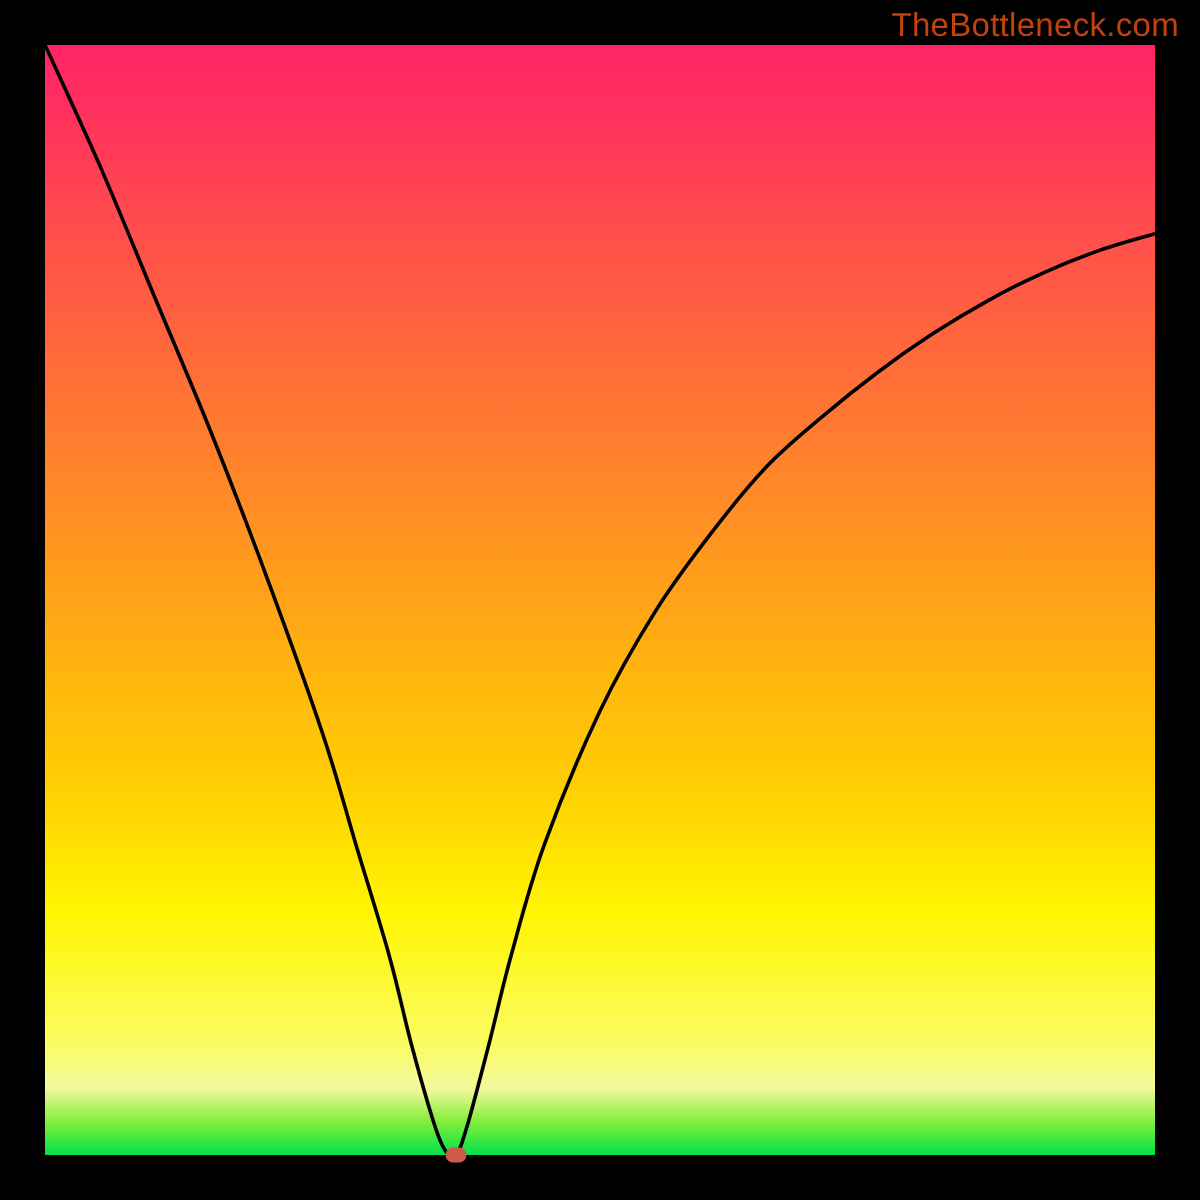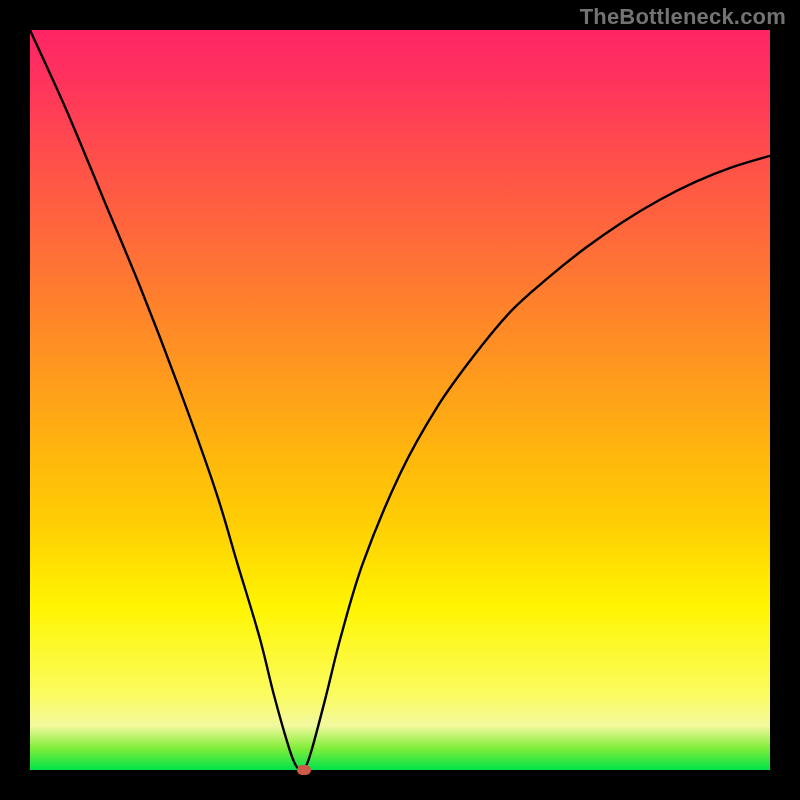--- a/index.html
+++ b/index.html
@@ -38,23 +38,23 @@
       #ff673c 73%,
       #ff4e4b 83%,
       #ff365b 92%,
       #ff2466 100%
     );
   }
   .watermark {
     position: absolute;
     top: 4px;
     right: 14px;
-    color: #737373;
+    color: #c2410c;
     font-size: 22px;
-    font-weight: 700;
+    font-weight: 400;
     letter-spacing: 0.2px;
   }
   svg.curve {
     position: absolute;
     inset: 0;
     width: 100%;
     height: 100%;
   }
   .marker {
     position: absolute;

